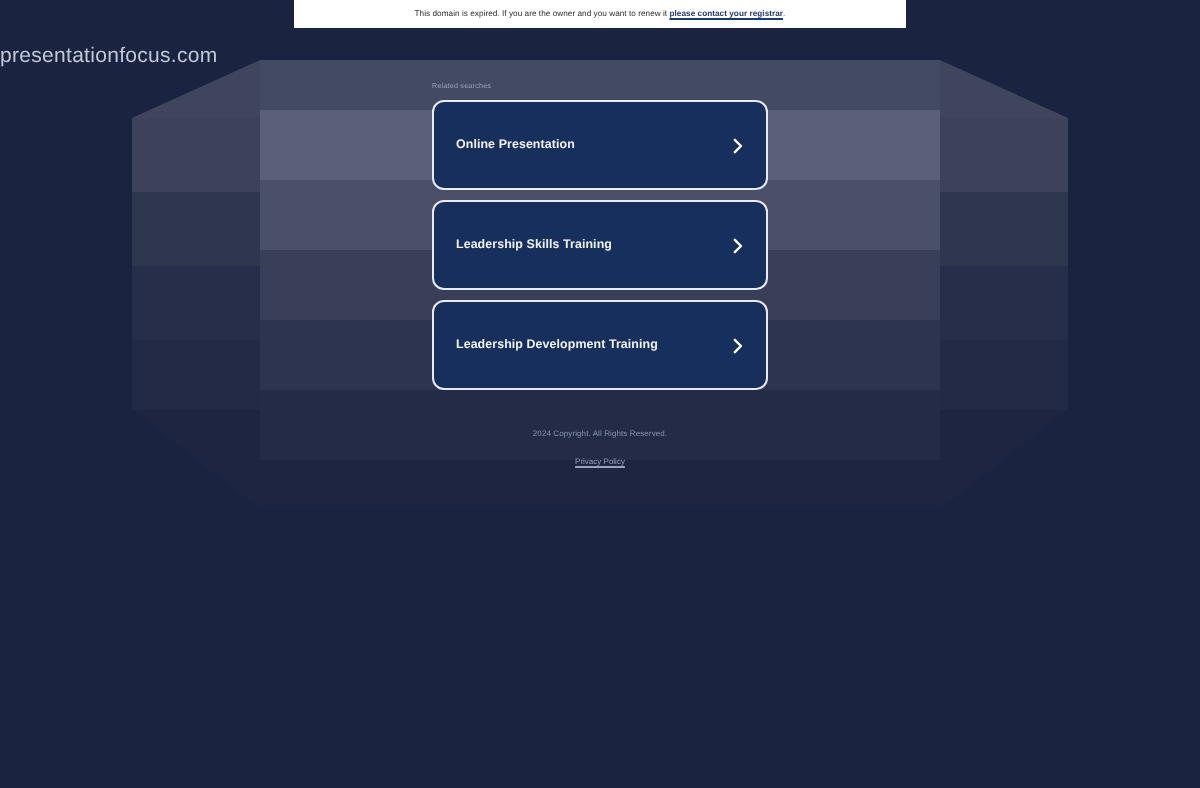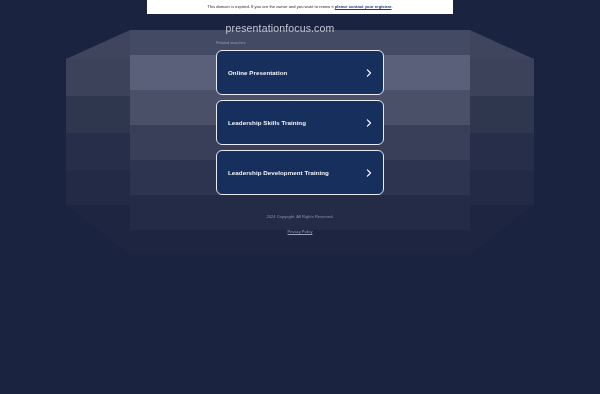--- a/index.html
+++ b/index.html
@@ -56,21 +56,20 @@
     position: absolute;
     inset: 0;
     z-index: 20;
   }
 
   #site-title {
     position: absolute;
     top: 22px;
     left: 0;
     width: 560px;
-    text-align: center;
     font-size: 10.5px;
     color: #c3c8d6;
     letter-spacing: 0.15px;
   }
 
   #related-label {
     position: absolute;
     top: 41px;
     left: 216px;
     font-size: 3.6px;

